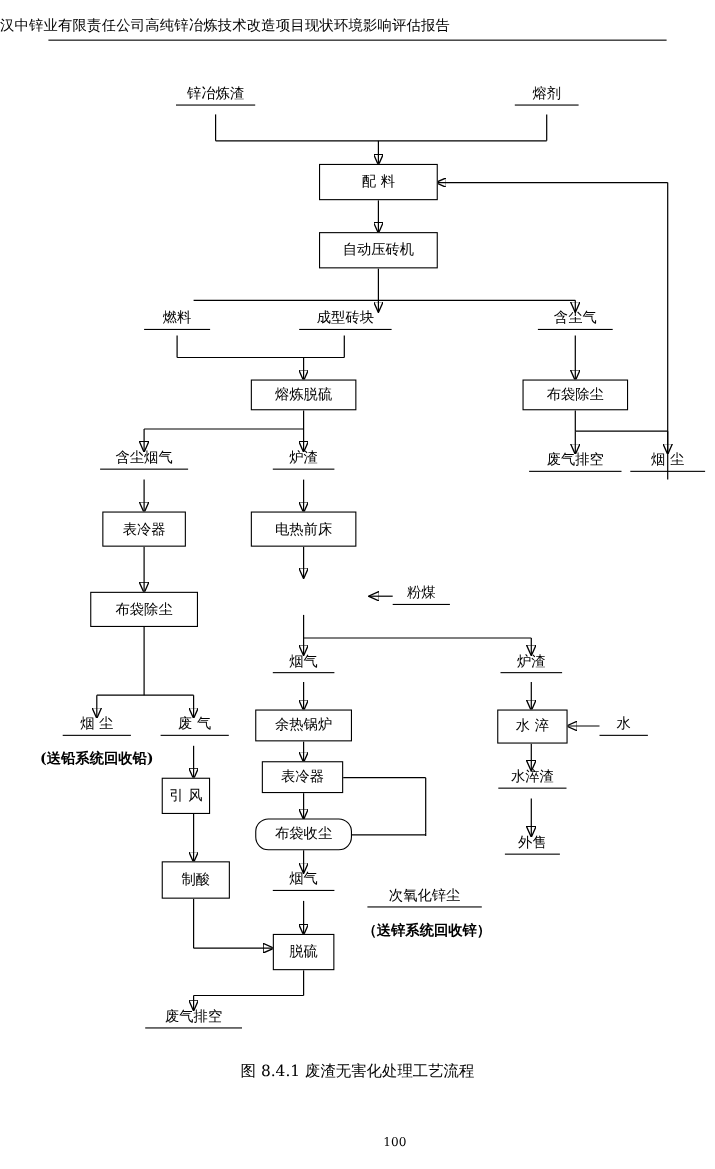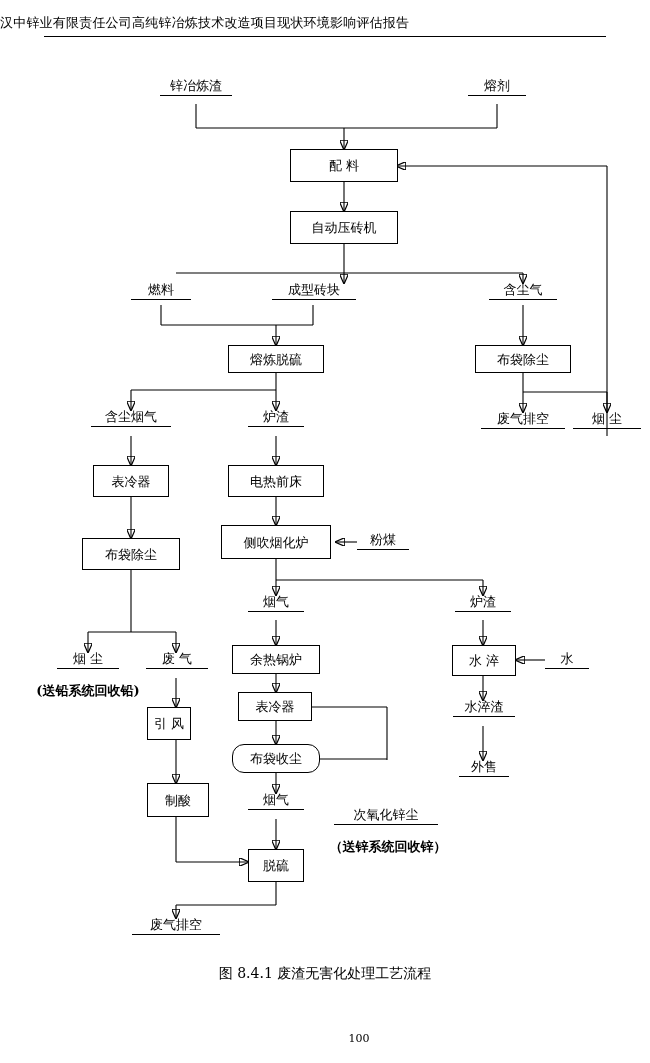--- a/index.html
+++ b/index.html
@@ -214,21 +214,20 @@
 
   <div class="ulab" style="left:91px; top:410px; width:80px;">含尘烟气</div>
   <div class="ulab" style="left:248px; top:410px; width:56px;">炉渣</div>
   <div class="ulab" style="left:481px; top:412px; width:84px;">废气排空</div>
   <div class="ulab" style="left:573px; top:412px; width:68px;">烟  尘</div>
 
   <div class="box" style="left:93px; top:465px; width:76px; height:32px;">表冷器</div>
   <div class="box" style="left:82px; top:538px; width:98px; height:32px;">布袋除尘</div>
 
   <div class="box" style="left:228px; top:465px; width:96px; height:32px;">电热前床</div>
-  <div class="box" style="left:221px; top:525px; width:110px; height:34px;">侧吹烟化炉</div>
   <div class="ulab" style="left:357px; top:533px; width:52px;">粉煤</div>
 
   <div class="ulab" style="left:248px; top:595px; width:56px;">烟气</div>
   <div class="ulab" style="left:455px; top:595px; width:56px;">炉渣</div>
 
   <div class="box" style="left:232px; top:645px; width:88px; height:29px;">余热锅炉</div>
   <div class="box" style="left:238px; top:692px; width:74px; height:29px;">表冷器</div>
   <div class="box" style="left:232px; top:744px; width:88px; height:29px;border-radius:12px;">布袋收尘</div>
 
   <div class="box" style="left:452px; top:645px; width:64px; height:31px;">水  淬</div>

